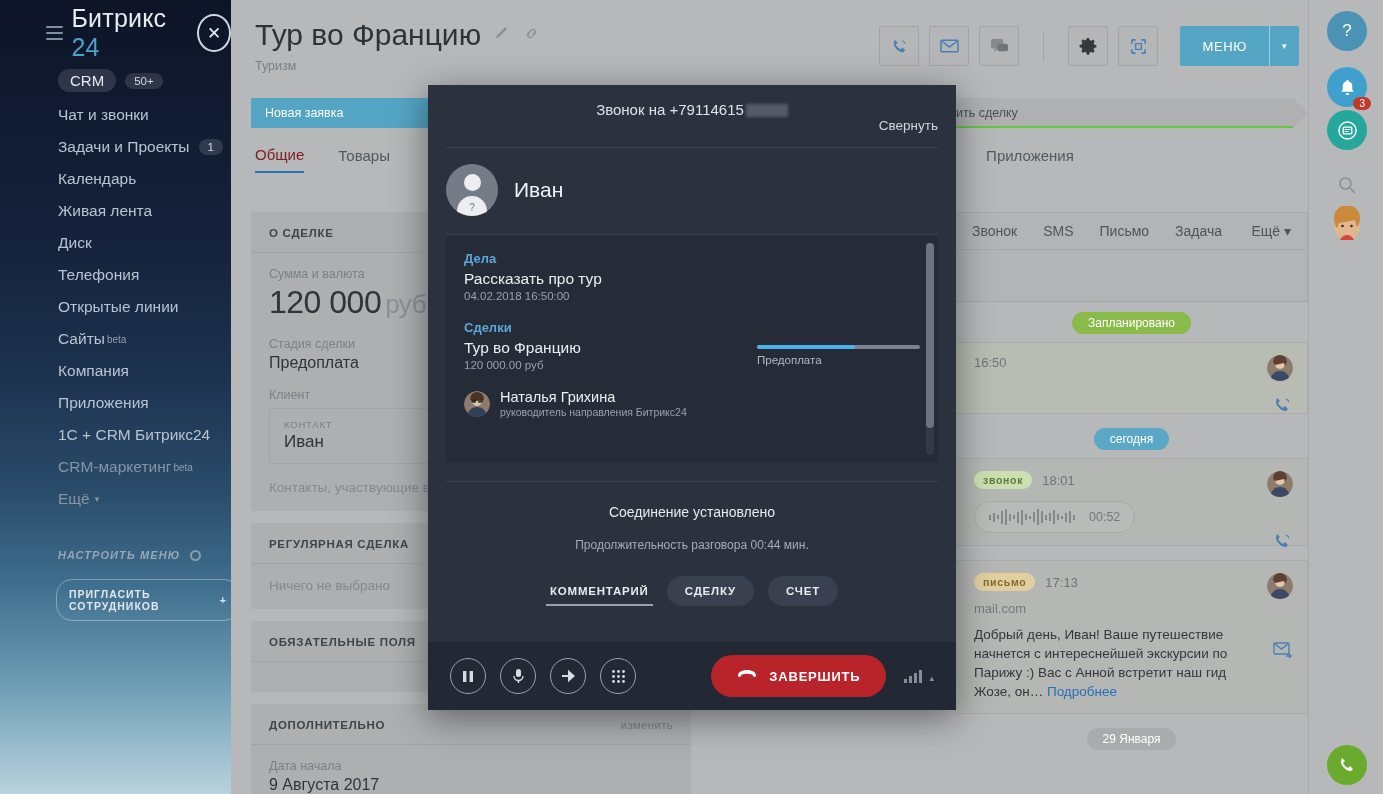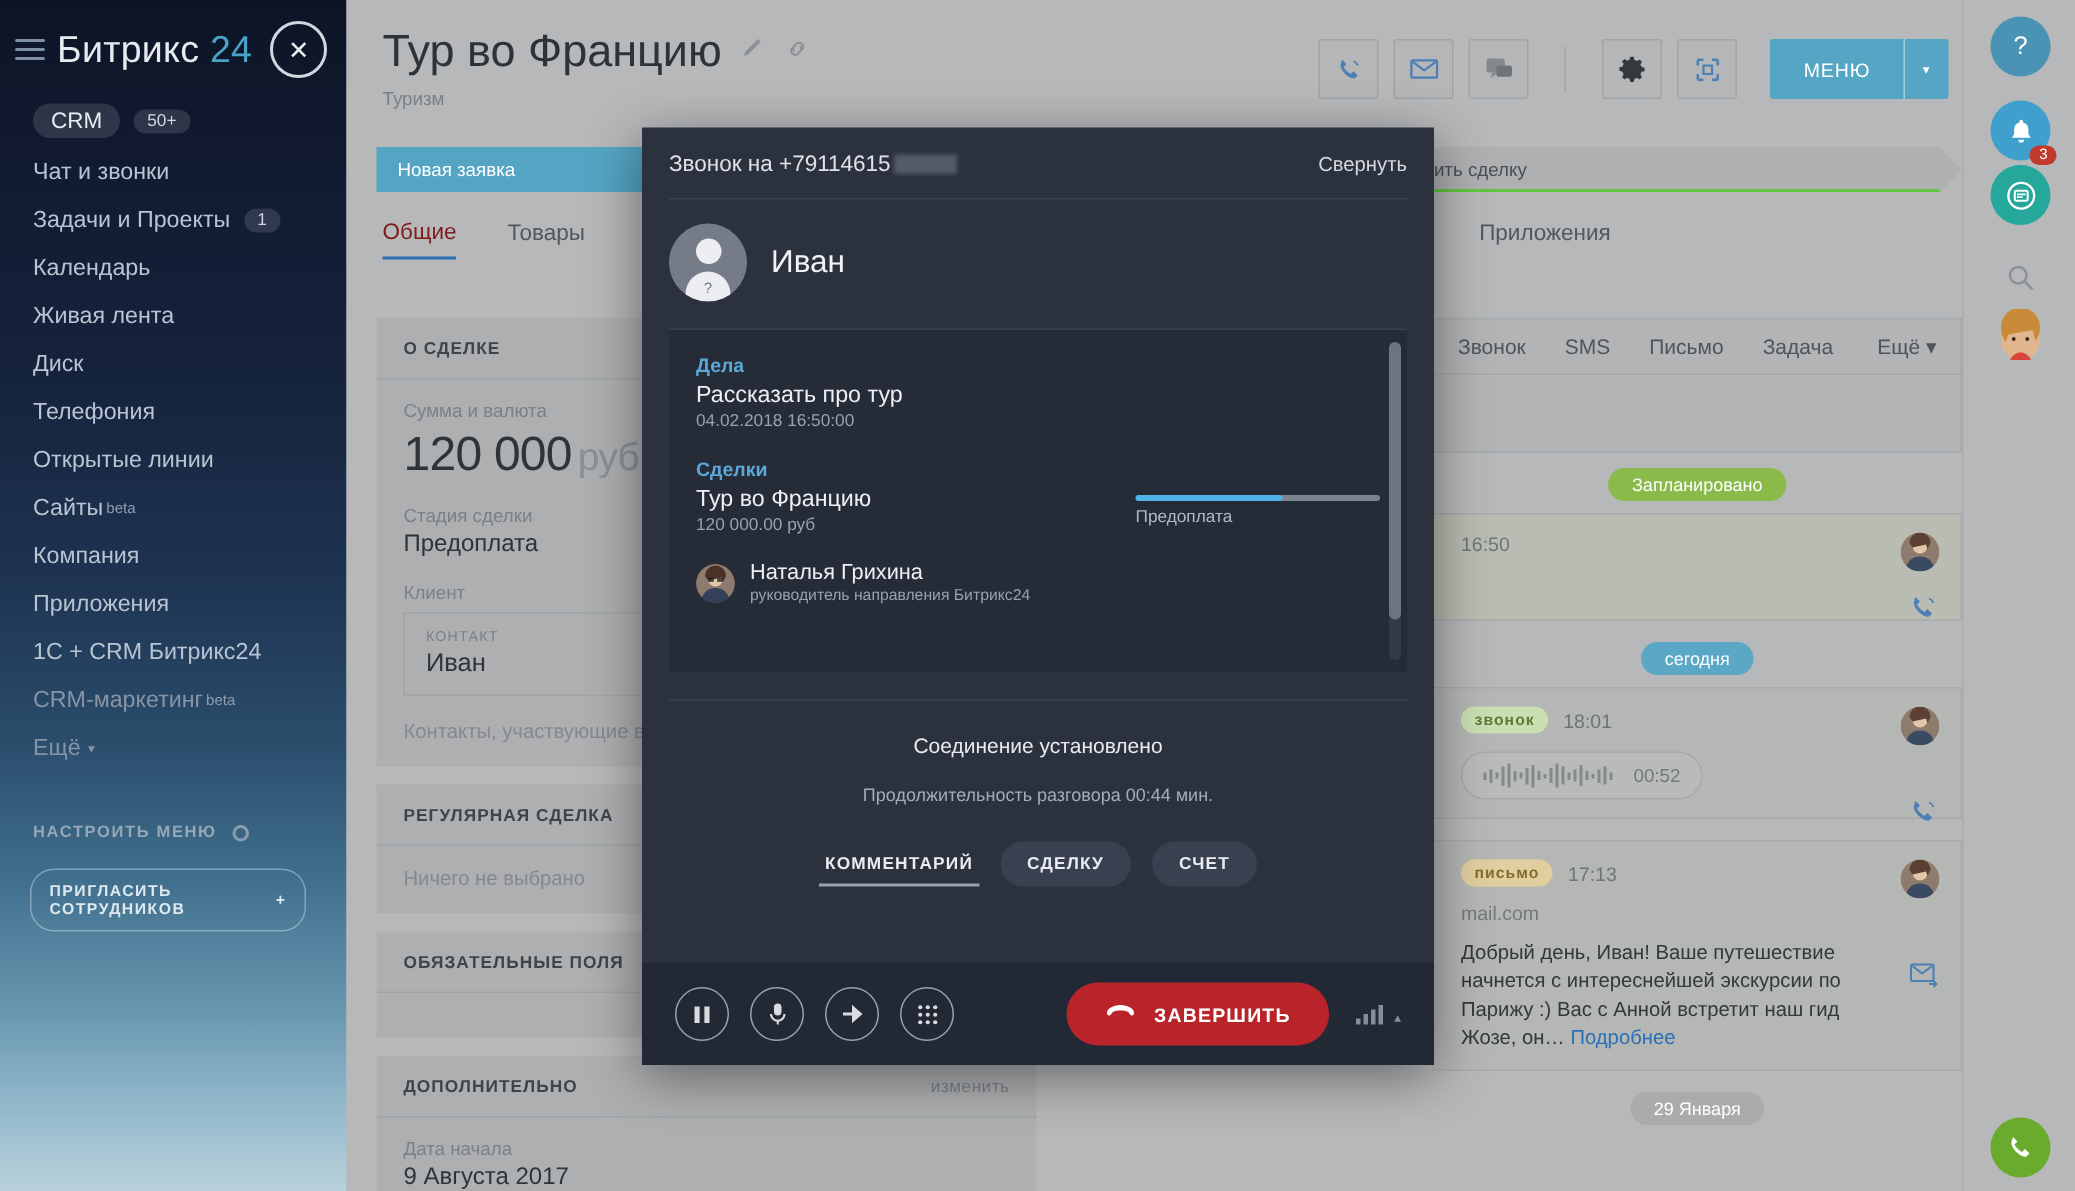--- a/index.html
+++ b/index.html
@@ -9,20 +9,21 @@
     font-family: "Liberation Sans", sans-serif;
     background: #b6b8ba;
   }
   #root { position: relative; width: 1383px; height: 794px; overflow: hidden; }
 
   
   .sidebar {
     position: absolute; left: 0; top: 0; width: 231px; height: 794px;
     background: linear-gradient(180deg,#0d1426 0%,#121c33 18%,#16233d 32%,#1d3350 48%,#2a4c6b 62%,#40708e 74%,#6898b0 85%,#93b8cb 93%,#b9d2dc 100%);
     overflow: hidden;
+    padding-left: 36px;
   }
   .sb-top { display: flex; align-items: center; padding: 14px 0 0 10px; height: 52px; }
   .burger { width: 20px; margin-right: 8px; cursor: pointer; }
   .burger i { display: block; height: 2px; background: #7f8fa4; margin: 4px 0; border-radius: 1px; }
   .logo { font-size: 25px; color: #e7ebef; letter-spacing: .2px; font-weight: 400; }
   .logo .num { color: #4aa3c7; }
   .closebtn {
     margin-left: 12px; width: 38px; height: 38px; border-radius: 50%;
     border: 2px solid #cfd8df; color: #e9eef2; display: flex;
     align-items: center; justify-content: center; font-size: 17px; cursor: pointer;
@@ -37,21 +38,21 @@
     padding: 3px 12px; border-radius: 13px; font-size: 15px;
   }
   .sb-item .cnt {
     margin-left: 9px; background: rgba(255,255,255,.13); color: #cfd8e2;
     font-size: 11.5px; padding: 2px 9px; border-radius: 10px;
   }
   .sb-item sup { font-size: 10px; color: #8e9db0; margin-left: 2px; }
   .sb-item.dim { color: #8794a6; }
   .sb-settings {
     margin-top: 34px; padding-left: 22px; color: #96a7b7; font-size: 11px;
-    letter-spacing: 1.1px; font-weight: bold; display: flex; align-items: center; cursor: pointer;
+    letter-spacing: 1.1px; font-weight: bold; display: flex; align-items: center; cursor: pointer; font-style: italic;
   }
   .sb-settings .gear {
     width: 11px; height: 11px; border: 2px solid #96a7b7; border-radius: 50%;
     margin-left: 10px; opacity: .85;
   }
   .sb-invite {
     margin: 18px 0 0 20px; border: 1px solid rgba(255,255,255,.35);
     border-radius: 16px; color: #dfe8ee; font-size: 10.5px; letter-spacing: 1px;
     font-weight: bold; padding: 8px 12px; display: inline-flex; align-items: center;
     cursor: pointer; width: 184px; justify-content: space-between;
@@ -167,21 +168,21 @@
     position: absolute; right: -4px; bottom: -3px; background: #c0392b; color: #fff;
     font-size: 10px; border-radius: 9px; padding: 1px 6px;
   }
 
   
   .modal {
     position: absolute; left: 428px; top: 85px; width: 528px; height: 625px;
     background: #2b313d; box-shadow: 0 8px 34px rgba(0,0,0,.45); z-index: 50;
     display: flex; flex-direction: column;
   }
-  .m-top { display: flex; align-items: center; padding: 16px 18px 14px; }
+  .m-top { display: flex; align-items: center; padding: 16px 18px 14px; flex-direction: column; }
   .m-top .t { color: #dfe3e9; font-size: 15px; }
   .m-top .redact { display: inline-block; width: 42px; height: 13px; background: #555b66; vertical-align: -2px; margin-left: 2px; filter: blur(1.5px); }
   .m-top .min { margin-left: auto; color: #d3d8de; font-size: 13.5px; cursor: pointer; }
   .m-rule { height: 1px; background: #3b424e; margin: 0 18px; }
   .m-person { display: flex; align-items: center; padding: 16px 18px 18px; }
   .m-ava {
     width: 52px; height: 52px; border-radius: 50%; background: #757c88;
     display: flex; align-items: flex-end; justify-content: center; overflow: hidden; position: relative;
   }
   .m-ava .head { position: absolute; top: 10px; width: 17px; height: 17px; border-radius: 50%; background: #eceef1; }

